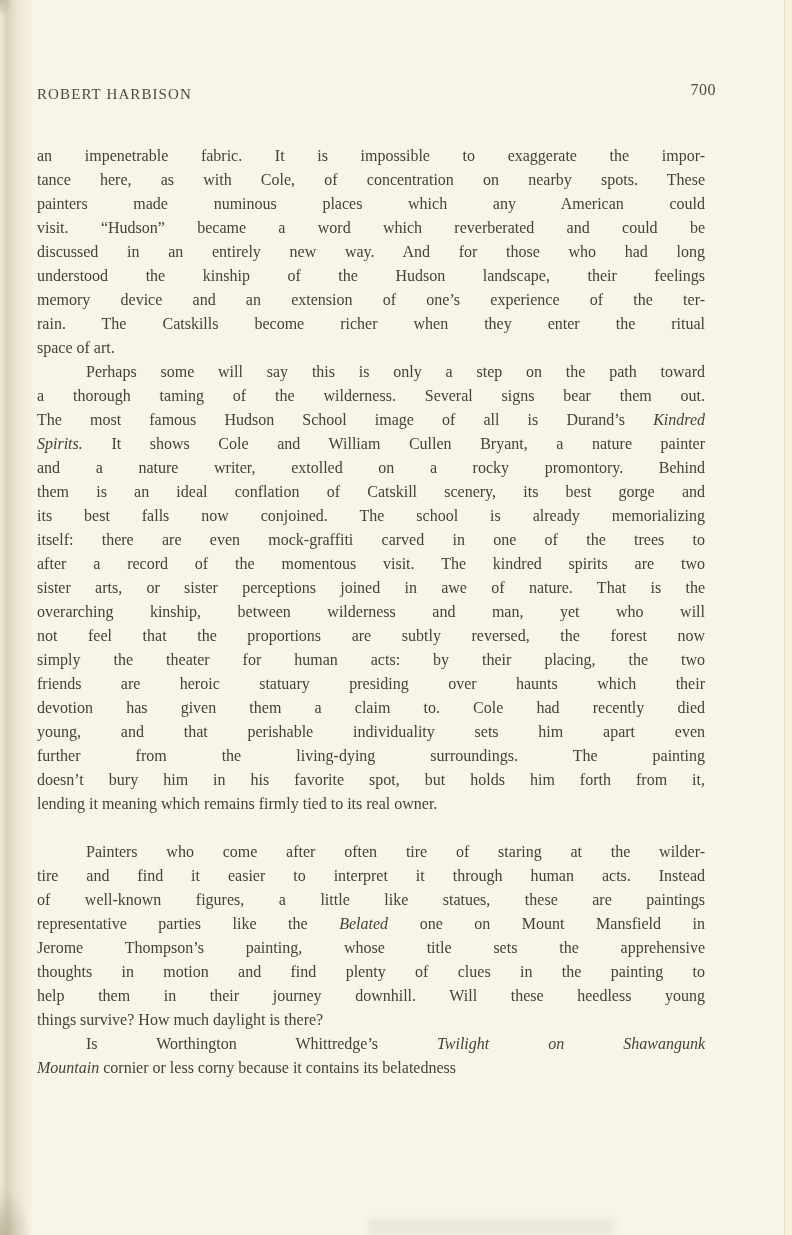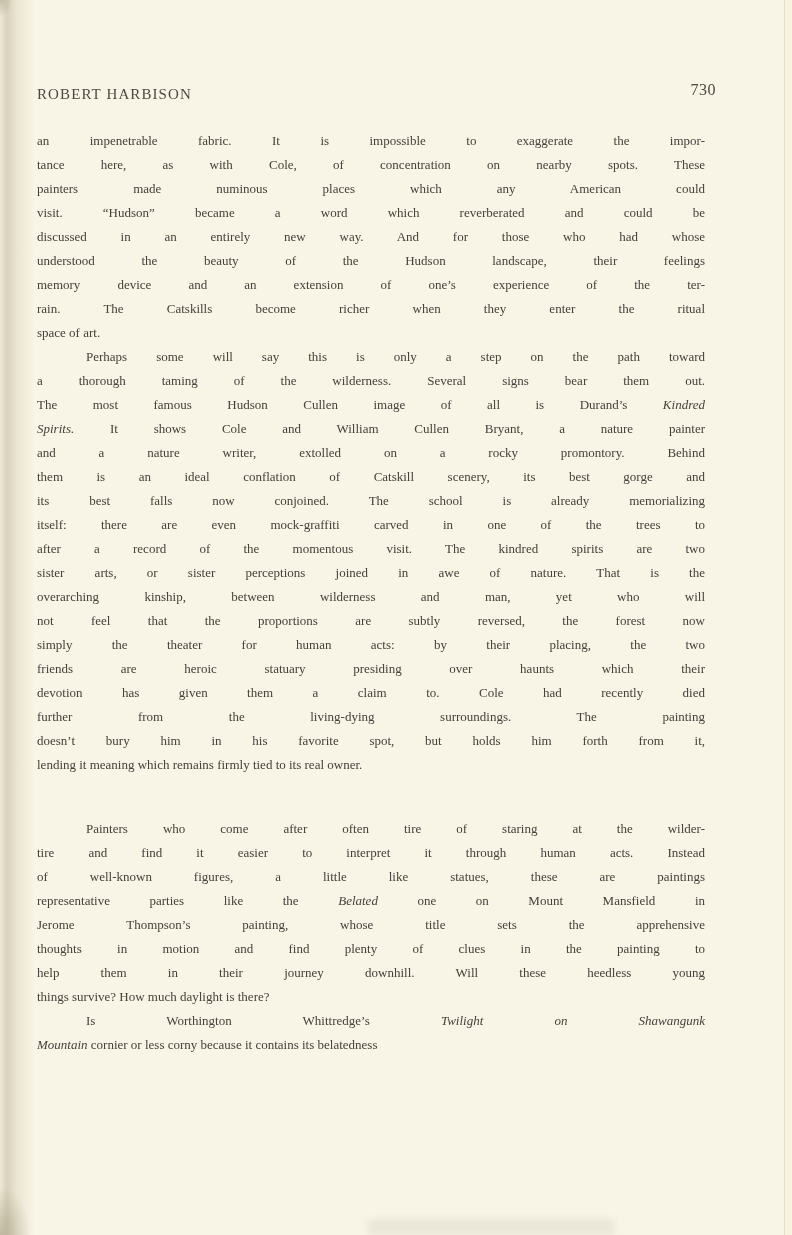--- a/index.html
+++ b/index.html
@@ -44,75 +44,76 @@
   }
   
   .header{
     position:absolute;left:37px;top:82px;width:668px;
     font-size:15px;letter-spacing:1.1px;color:var(--header-ink);
   }
   .header .author{position:absolute;left:0;top:4px;}
   .header .pagenum{position:absolute;left:619px;top:-1px;width:60px;text-align:right;letter-spacing:0.5px;font-size:16px;}
   
   .text-block{
-    position:absolute;left:37px;top:129px;width:668px;
-    font-size:13px;line-height:24px;color:var(--ink);
+    position:absolute;left:37px;top:144px;width:668px;
+    font-size:16px;line-height:24px;color:var(--ink);
   }
   .para{margin:0;}
-  .para.gap-before{margin-top:40px;}
+  .para.gap-before{margin-top:24px;}
   .line{text-align:justify;text-align-last:justify;}
   .line.nojust{text-align-last:left;}
   .line.indent{text-indent:49px;}
   .line em{font-style:italic;}
 </style>
 </head>
 <body>
 
 <div class="page">
 
   <div class="left-edge"></div>
   <div class="corner-tl"></div>
   <div class="corner-bl"></div>
   <div class="right-strip"></div>
   <div class="right-edge-line"></div>
   <div class="bottom-shadow"></div>
 
   <div class="header">
     <span class="author">ROBERT HARBISON</span>
-    <span class="pagenum">730</span>
+    <span class="pagenum">700</span>
   </div>
 
   <div class="text-block">
       <div class="para">
         <div class="line"><span>an impenetrable fabric. It is impossible to exaggerate the impor-</span></div>
         <div class="line"><span>tance here, as with Cole, of concentration on nearby spots. These</span></div>
         <div class="line"><span>painters made numinous places which any American could</span></div>
         <div class="line"><span>visit. “Hudson” became a word which reverberated and could be</span></div>
-        <div class="line"><span>discussed in an entirely new way. And for those who had whose</span></div>
-        <div class="line"><span>understood the beauty of the Hudson landscape, their feelings</span></div>
+        <div class="line"><span>discussed in an entirely new way. And for those who had long</span></div>
+        <div class="line"><span>understood the kinship of the Hudson landscape, their feelings</span></div>
         <div class="line"><span>memory device and an extension of one’s experience of the ter-</span></div>
         <div class="line"><span>rain. The Catskills become richer when they enter the ritual</span></div>
         <div class="line nojust"><span>space of art.</span></div>
       </div>
       <div class="para">
         <div class="line indent"><span>Perhaps some will say this is only a step on the path toward</span></div>
         <div class="line"><span>a thorough taming of the wilderness. Several signs bear them out.</span></div>
-        <div class="line"><span>The most famous Hudson Cullen image of all is Durand’s </span><em>Kindred</em></div>
+        <div class="line"><span>The most famous Hudson School image of all is Durand’s </span><em>Kindred</em></div>
         <div class="line"><em>Spirits.</em><span> It shows Cole and William Cullen Bryant, a nature painter</span></div>
         <div class="line"><span>and a nature writer, extolled on a rocky promontory. Behind</span></div>
         <div class="line"><span>them is an ideal conflation of Catskill scenery, its best gorge and</span></div>
         <div class="line"><span>its best falls now conjoined. The school is already memorializing</span></div>
         <div class="line"><span>itself: there are even mock-graffiti carved in one of the trees to</span></div>
         <div class="line"><span>after a record of the momentous visit. The kindred spirits are two</span></div>
         <div class="line"><span>sister arts, or sister perceptions joined in awe of nature. That is the</span></div>
         <div class="line"><span>overarching kinship, between wilderness and man, yet who will</span></div>
         <div class="line"><span>not feel that the proportions are subtly reversed, the forest now</span></div>
         <div class="line"><span>simply the theater for human acts: by their placing, the two</span></div>
         <div class="line"><span>friends are heroic statuary presiding over haunts which their</span></div>
         <div class="line"><span>devotion has given them a claim to. Cole had recently died</span></div>
+        <div class="line"><span>young, and that perishable individuality sets him apart even</span></div>
         <div class="line"><span>further from the living-dying surroundings. The painting</span></div>
         <div class="line"><span>doesn’t bury him in his favorite spot, but holds him forth from it,</span></div>
         <div class="line nojust"><span>lending it meaning which remains firmly tied to its real owner.</span></div>
       </div>
       <div class="para gap-before">
         <div class="line indent"><span>Painters who come after often tire of staring at the wilder-</span></div>
         <div class="line"><span>tire and find it easier to interpret it through human acts. Instead</span></div>
         <div class="line"><span>of well-known figures, a little like statues, these are paintings</span></div>
         <div class="line"><span>representative parties like the </span><em>Belated</em><span> one on Mount Mansfield in</span></div>
         <div class="line"><span>Jerome Thompson’s painting, whose title sets the apprehensive</span></div>

